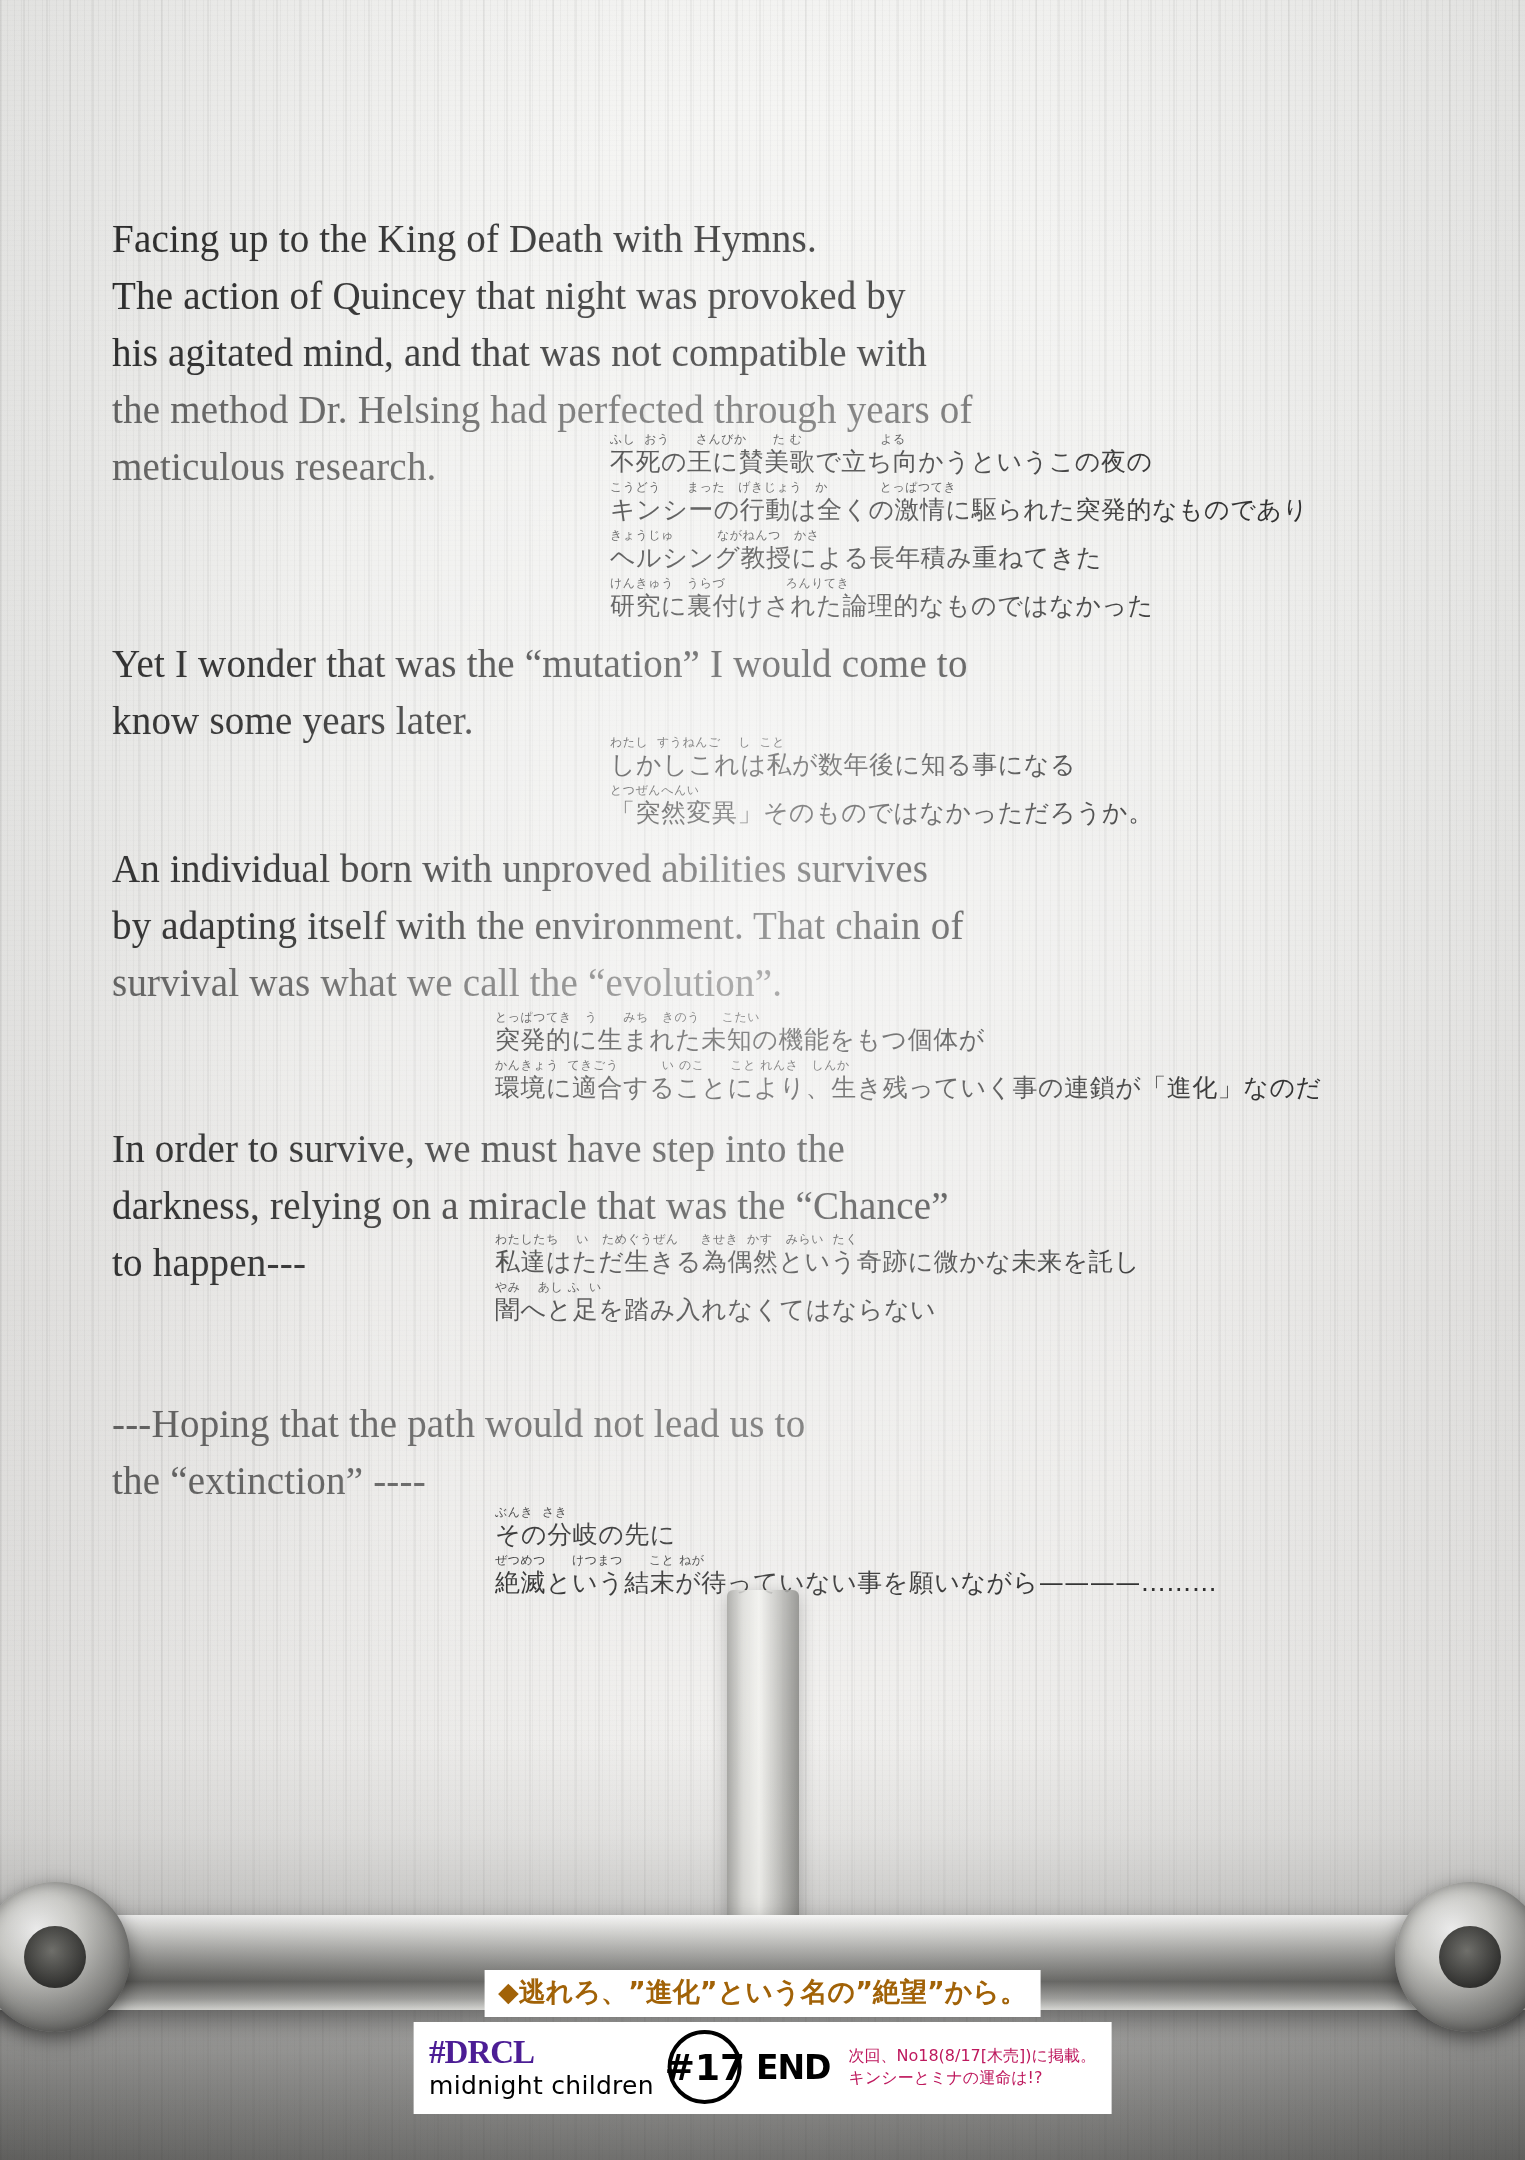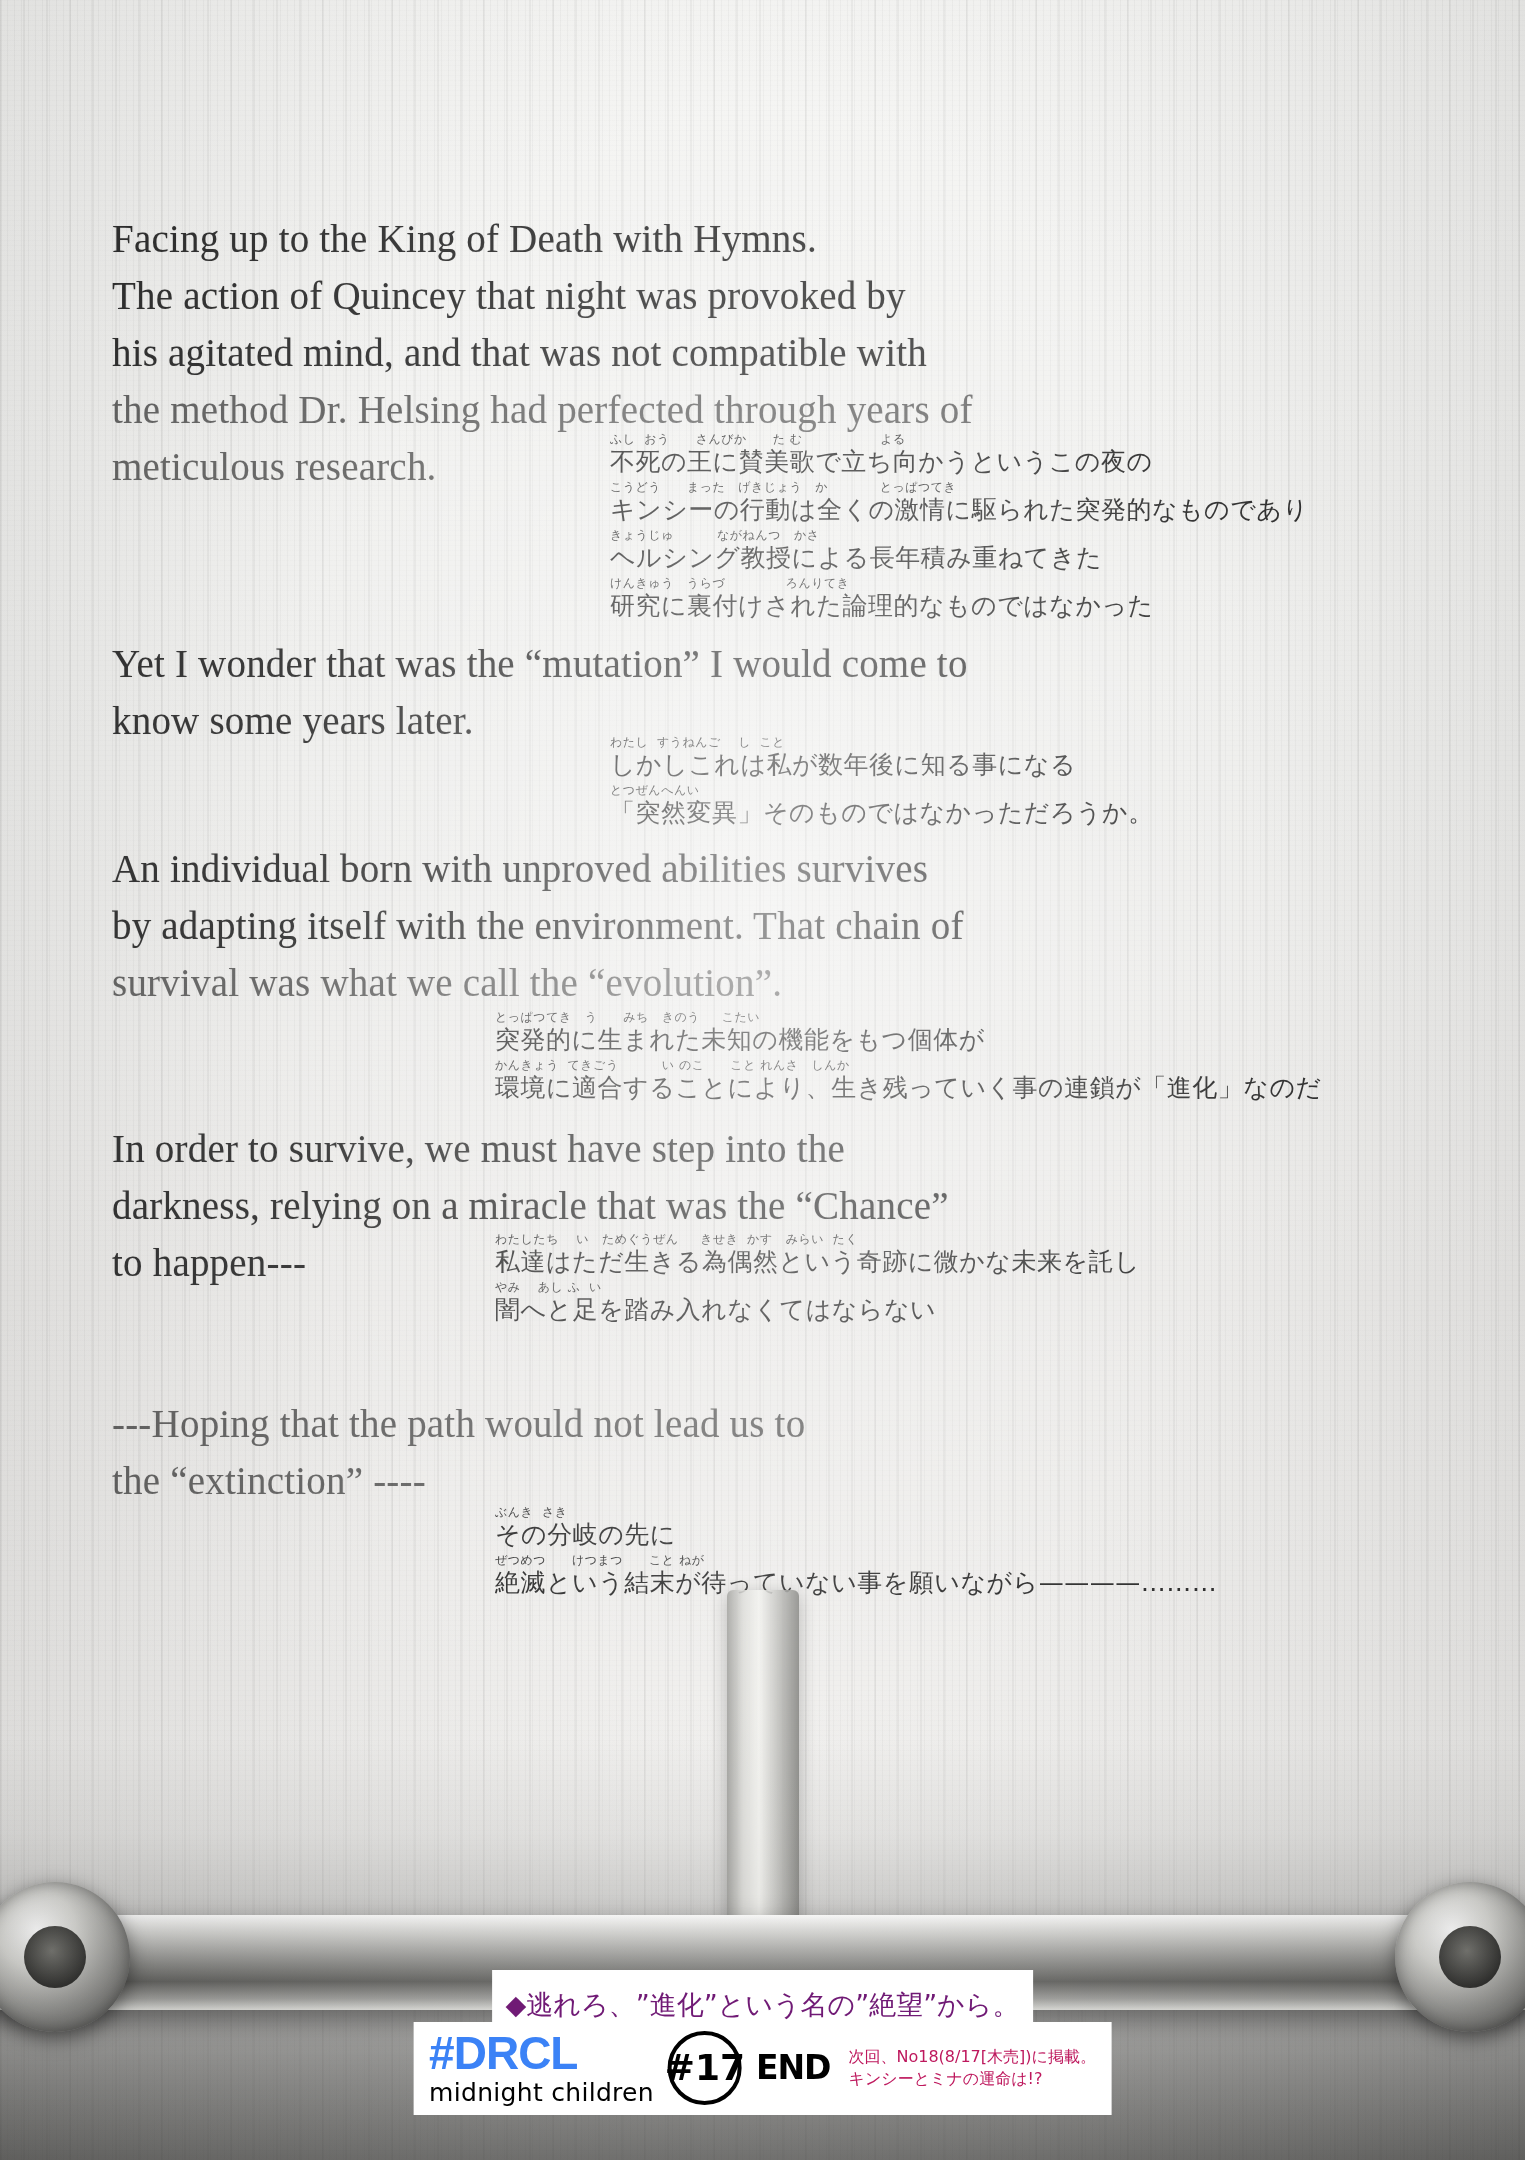--- a/index.html
+++ b/index.html
@@ -134,25 +134,25 @@
     left: 0; right: 0;
     bottom: 40px;
     height: 150px;
   }
   #tagline {
     position: absolute;
     left: 50%;
     transform: translateX(-50%);
     top: 0;
     background: #ffffff;
-    color: #701a75;
-    font-family: "DejaVu Sans", sans-serif;
-    font-weight: normal;
+    color: #a16207;
+    font-family: "DejaVu Sans", sans-serif;
+    font-weight: bold;
     font-size: 27px;
-    padding: 17px 14px 7px 14px;
+    padding: 4px 14px 7px 14px;
     white-space: pre;
     letter-spacing: 0px;
   }
   #logo-row {
     position: absolute;
     left: 50%;
     transform: translateX(-50%);
     top: 52px;
     background: #ffffff;
     padding: 8px 16px 10px 16px;
@@ -160,25 +160,25 @@
     align-items: center;
     gap: 14px;
   }
   #logo-title-wrap {
     display: flex;
     flex-direction: column;
     align-items: flex-start;
     line-height: 1;
   }
   #logo-title {
-    font-family: Liberation Sans, sans-serif;
+    font-family: Liberation Serif, serif;
     font-weight: bold;
-    font-size: 46px;
+    font-size: 33px;
     letter-spacing: -1px;
-    color: #3b82f6;
+    color: #4c1d95;
   }
   #logo-sub {
     font-family: "DejaVu Sans", sans-serif;
     font-size: 25px;
     color: #000;
     margin-top: 4px;
     letter-spacing: .3px;
   }
   #chapter-badge {
     width: 66px; height: 66px;

